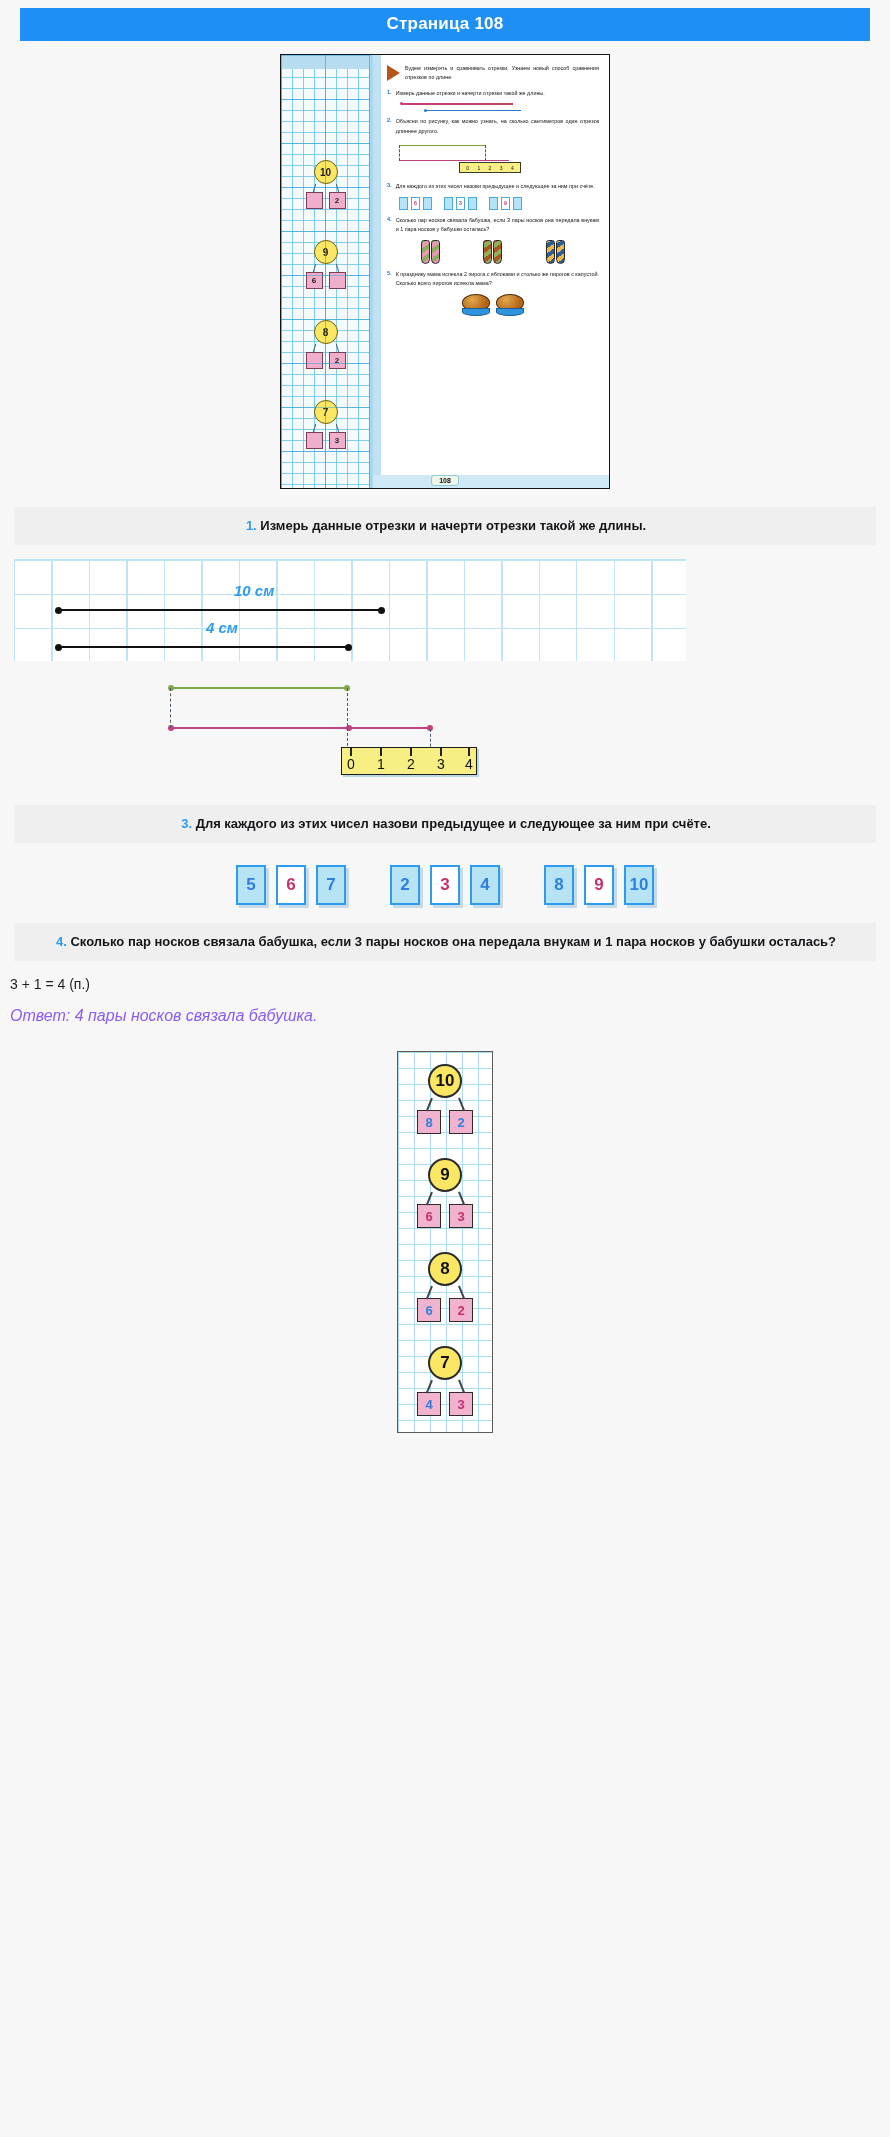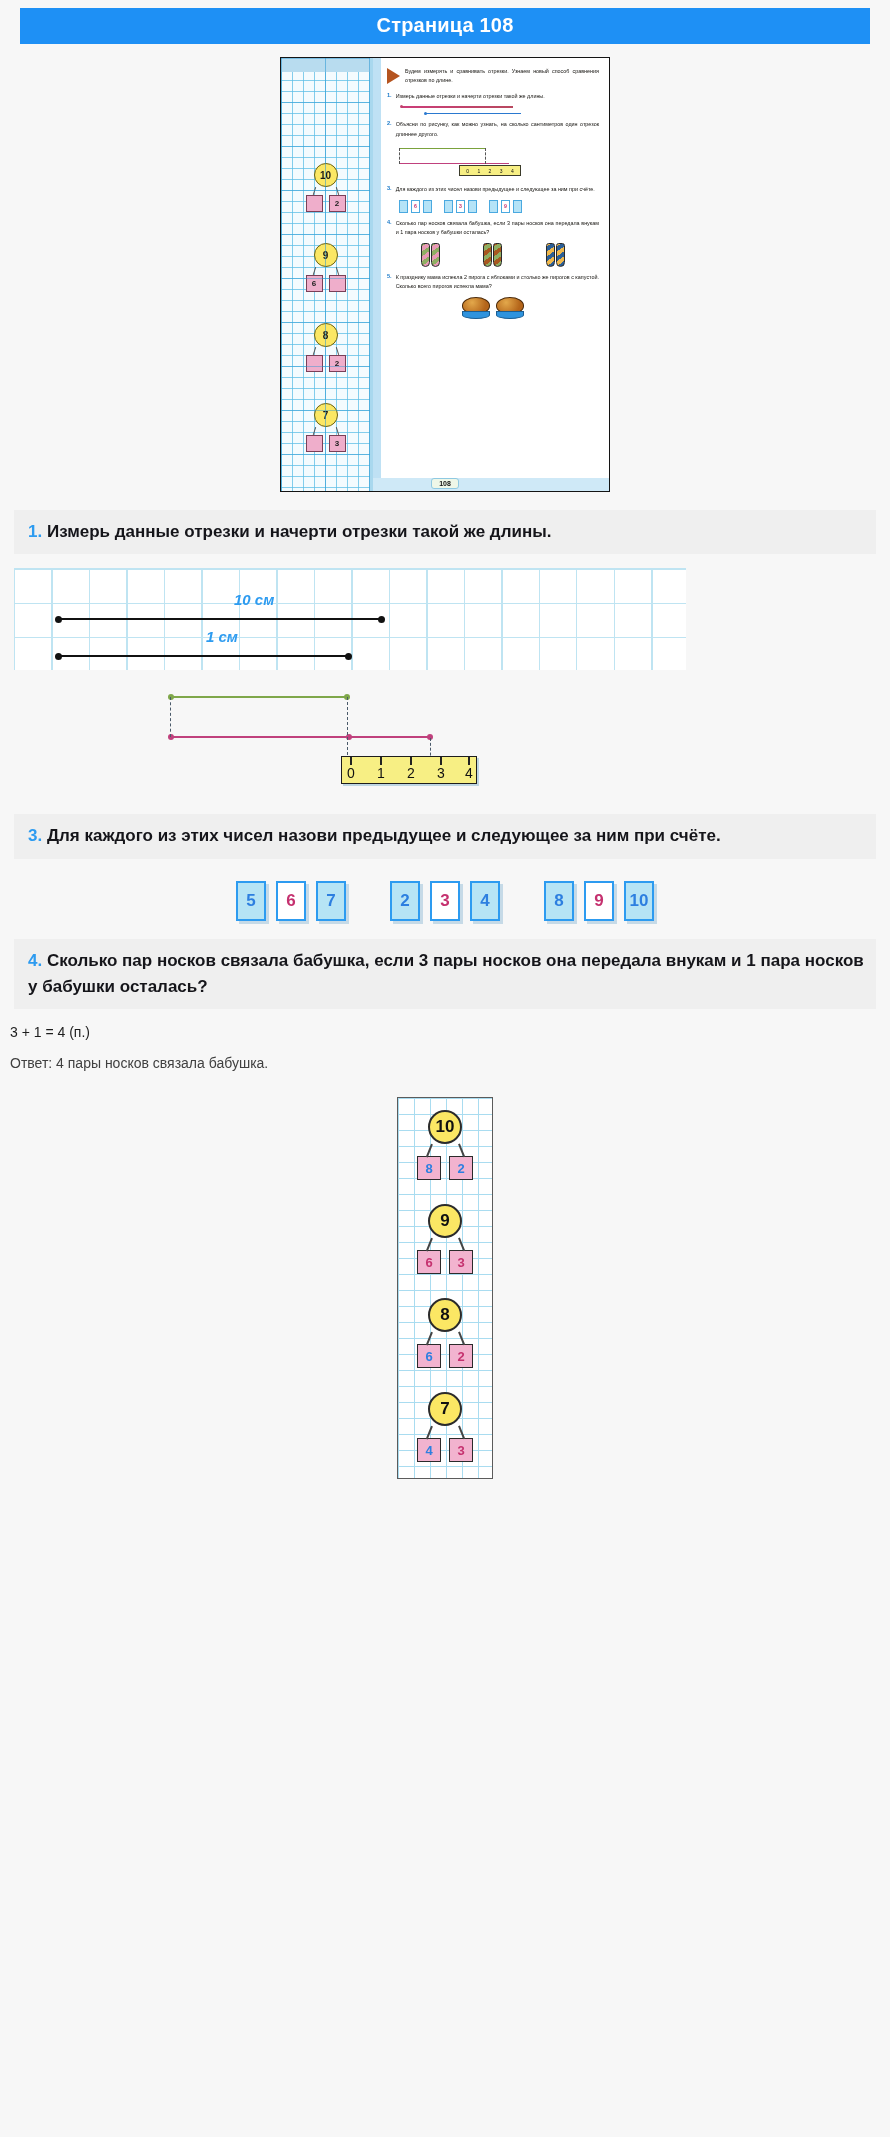--- a/index.html
+++ b/index.html
@@ -10,21 +10,21 @@
   }
   .page { width: 890px; margin: 0 auto; position: relative; background: #f7f7f7; }
 
   
   .header-banner {
     margin: 8px 20px 0 20px;
     background: #1e90f5;
     color: #ffffff;
     text-align: center;
     font-weight: bold;
-    font-size: 20px;
+    font-size: 17px;
     padding: 6px 0 7px 0;
     letter-spacing: .2px;
   }
 
   
   .scan-wrap { display: flex; justify-content: center; margin-top: 13px; }
   .scan {
     width: 330px; height: 435px;
     border: 1px solid #141414;
     display: flex;
@@ -152,30 +152,31 @@
     display:flex;align-items:center;justify-content:center;
     font-size:8px;font-weight:bold;color:#222;
   }
 
   
   .task-head {
     background:#efefef;
     margin: 18px 14px 0 14px;
     padding: 9px 12px 9px 14px;
     font-weight: bold;
-    font-size: 17px;
+    font-size: 13px;
     color: #15151a;
     line-height: 1.55;
+    text-align: center;
   }
   .task-head .n { color:#2d9bf0; font-weight:bold; }
   .plain {
     margin: 16px 14px 0 10px;
     font-size: 14px; color:#1d1d1d; line-height:1.75;
   }
-  .answer { margin: 15px 14px 0 10px; font-size:14px; color:#404040; }
+  .answer { margin: 15px 14px 0 10px; font-size:16px; color:#8b5cf6;font-style:italic; }
   .expr { margin: 15px 14px 0 10px; font-size:14px; color:#1d1d1d; }
 
   
   .grid-fig {
     margin: 14px 0 0 14px;
     width: 672px; height: 102px;
     position: relative;
     background:
       repeating-linear-gradient(to right, #bfe4f2 0 1px, transparent 1px 37.5px),
       repeating-linear-gradient(to bottom, #bfe4f2 0 1px, transparent 1px 34px),
@@ -416,21 +417,21 @@
     <span class="n">1.</span>
     <span>Измерь данные отрезки и начерти отрезки такой же длины.</span>
   </div>
 
   <div class="grid-fig">
     <div class="seg-label" style="left:220px; top:22px;">10 см</div>
     <div class="seg-line" style="left:44px; top:49px; width:324px;">
       <span class="dot l"></span>
       <span class="dot r"></span>
     </div>
-    <div class="seg-label" style="left:192px; top:59px;">1 см</div>
+    <div class="seg-label" style="left:192px; top:59px;">4 см</div>
     <div class="seg-line" style="left:44px; top:86px; width:291px;">
       <span class="dot l"></span>
       <span class="dot r"></span>
     </div>
   </div>
 
 
   <div class="cmp-fig">
     <div class="cmp-green">
       <span class="d l"></span>

